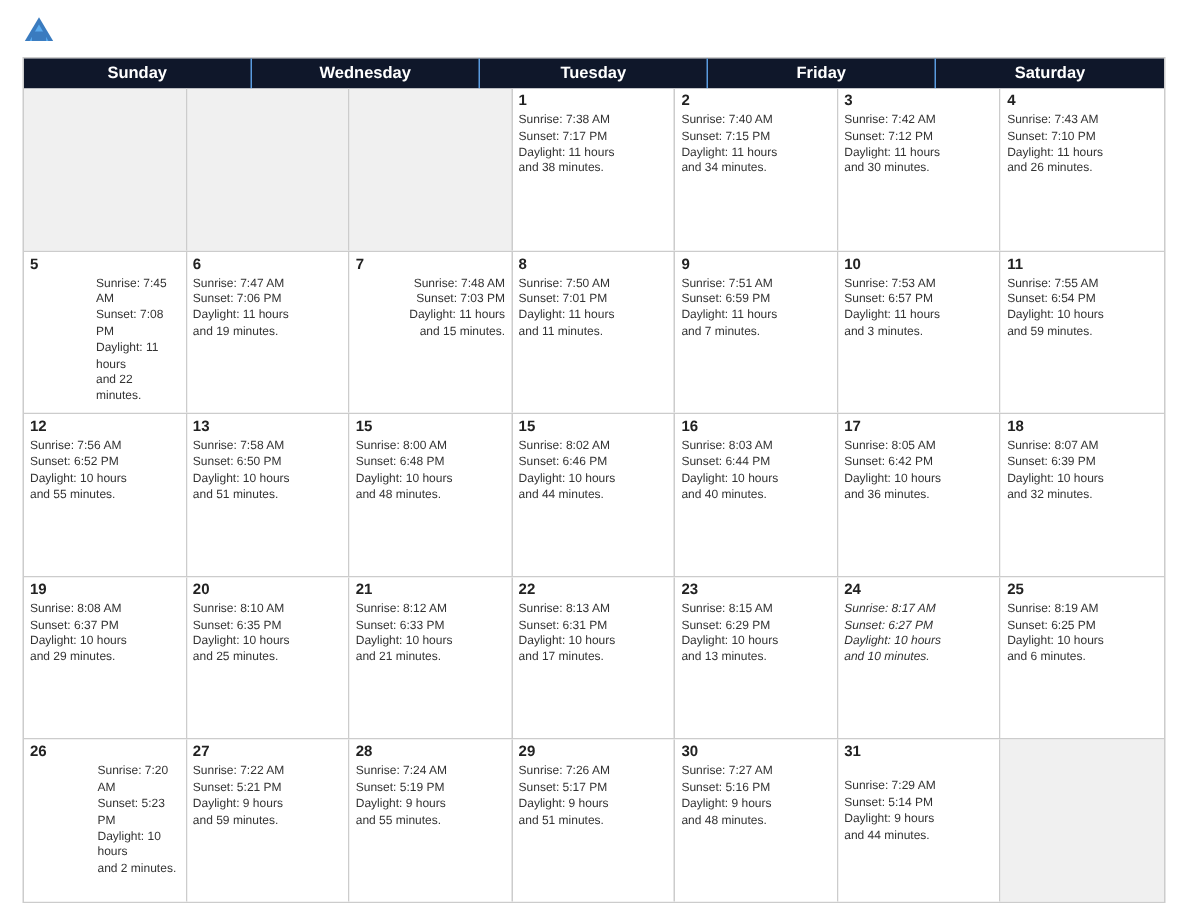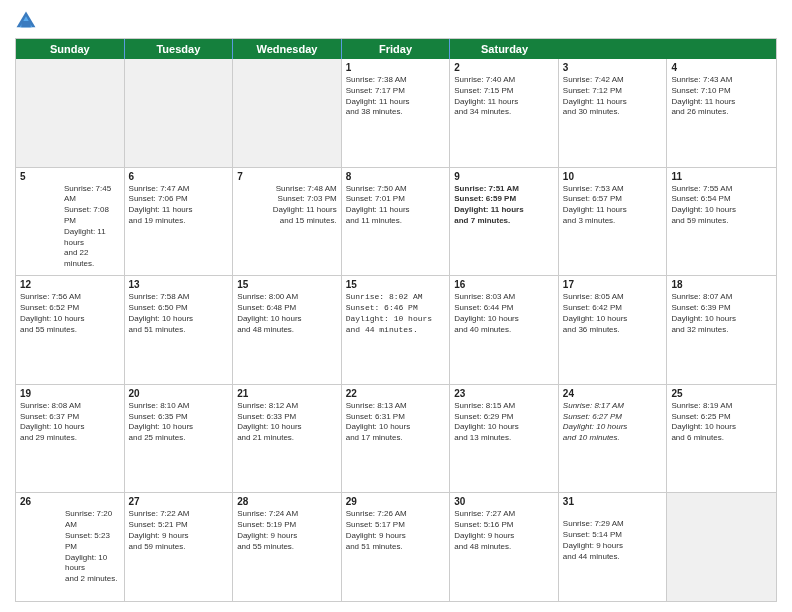--- a/index.html
+++ b/index.html
@@ -53,22 +53,22 @@
       color: #555;
     }
     .calendar {
       flex: 1;
       display: flex;
       flex-direction: column;
       border: 1px solid #ccc;
     }
     .cal-header {
       display: grid;
-      grid-template-columns: repeat(7, 1fr);
-      background: #15803d;
+      grid-template-columns: repeat(5, 1fr);
+      background: #0f172a;
     }
     .cal-header-cell {
       color: #fff;
       font-size: 11px;
       font-weight: bold;
       text-align: center;
       padding: 4px 2px;
       border-right: 1px solid #5a9bdf;
     }
     .cal-header-cell:last-child { border-right: none; }
@@ -127,22 +127,22 @@
     <div class="title-block">
       <div class="month-title"></div>
       <div class="location"></div>
     </div>
   </div>
 
   <div class="calendar">
     <div class="cal-header">
 
     <div class="cal-header-cell">Sunday</div>
+        <div class="cal-header-cell">Wednesday</div>
         <div class="cal-header-cell">Tuesday</div>
-        <div class="cal-header-cell">Wednesday</div>
         <div class="cal-header-cell">Friday</div>
         <div class="cal-header-cell">Saturday</div>
       </div>
     <div class="cal-body">
 
     <div class="cal-row">
           <div class="cal-cell empty shaded"></div>
           <div class="cal-cell empty shaded"></div>
           <div class="cal-cell empty shaded"></div>
           <div class="cal-cell">
@@ -198,21 +198,21 @@
           </div>
           <div class="cal-cell">
             <div class="day-num">8</div>
             <div class="cell-info" style="white-space: pre-line;">Sunrise: 7:50 AM
 Sunset: 7:01 PM
 Daylight: 11 hours
 and 11 minutes.</div>
           </div>
           <div class="cal-cell">
             <div class="day-num">9</div>
-            <div class="cell-info" style="white-space: pre-line; font-weight: bold;">Sunrise: 7:51 AM
+            <div class="cell-info" style="white-space: pre-line;">Sunrise: 7:51 AM
 Sunset: 6:59 PM
 Daylight: 11 hours
 and 7 minutes.</div>
           </div>
           <div class="cal-cell">
             <div class="day-num">10</div>
             <div class="cell-info" style="white-space: pre-line;">Sunrise: 7:53 AM
 Sunset: 6:57 PM
 Daylight: 11 hours
 and 3 minutes.</div>
@@ -242,21 +242,21 @@
           </div>
           <div class="cal-cell">
             <div class="day-num">15</div>
             <div class="cell-info" style="white-space: pre-line;">Sunrise: 8:00 AM
 Sunset: 6:48 PM
 Daylight: 10 hours
 and 48 minutes.</div>
           </div>
           <div class="cal-cell">
             <div class="day-num">15</div>
-            <div class="cell-info" style="white-space: pre-line; font-family: Liberation Mono, monospace;">Sunrise: 8:02 AM
+            <div class="cell-info" style="white-space: pre-line;">Sunrise: 8:02 AM
 Sunset: 6:46 PM
 Daylight: 10 hours
 and 44 minutes.</div>
           </div>
           <div class="cal-cell">
             <div class="day-num">16</div>
             <div class="cell-info" style="white-space: pre-line;">Sunrise: 8:03 AM
 Sunset: 6:44 PM
 Daylight: 10 hours
 and 40 minutes.</div>

